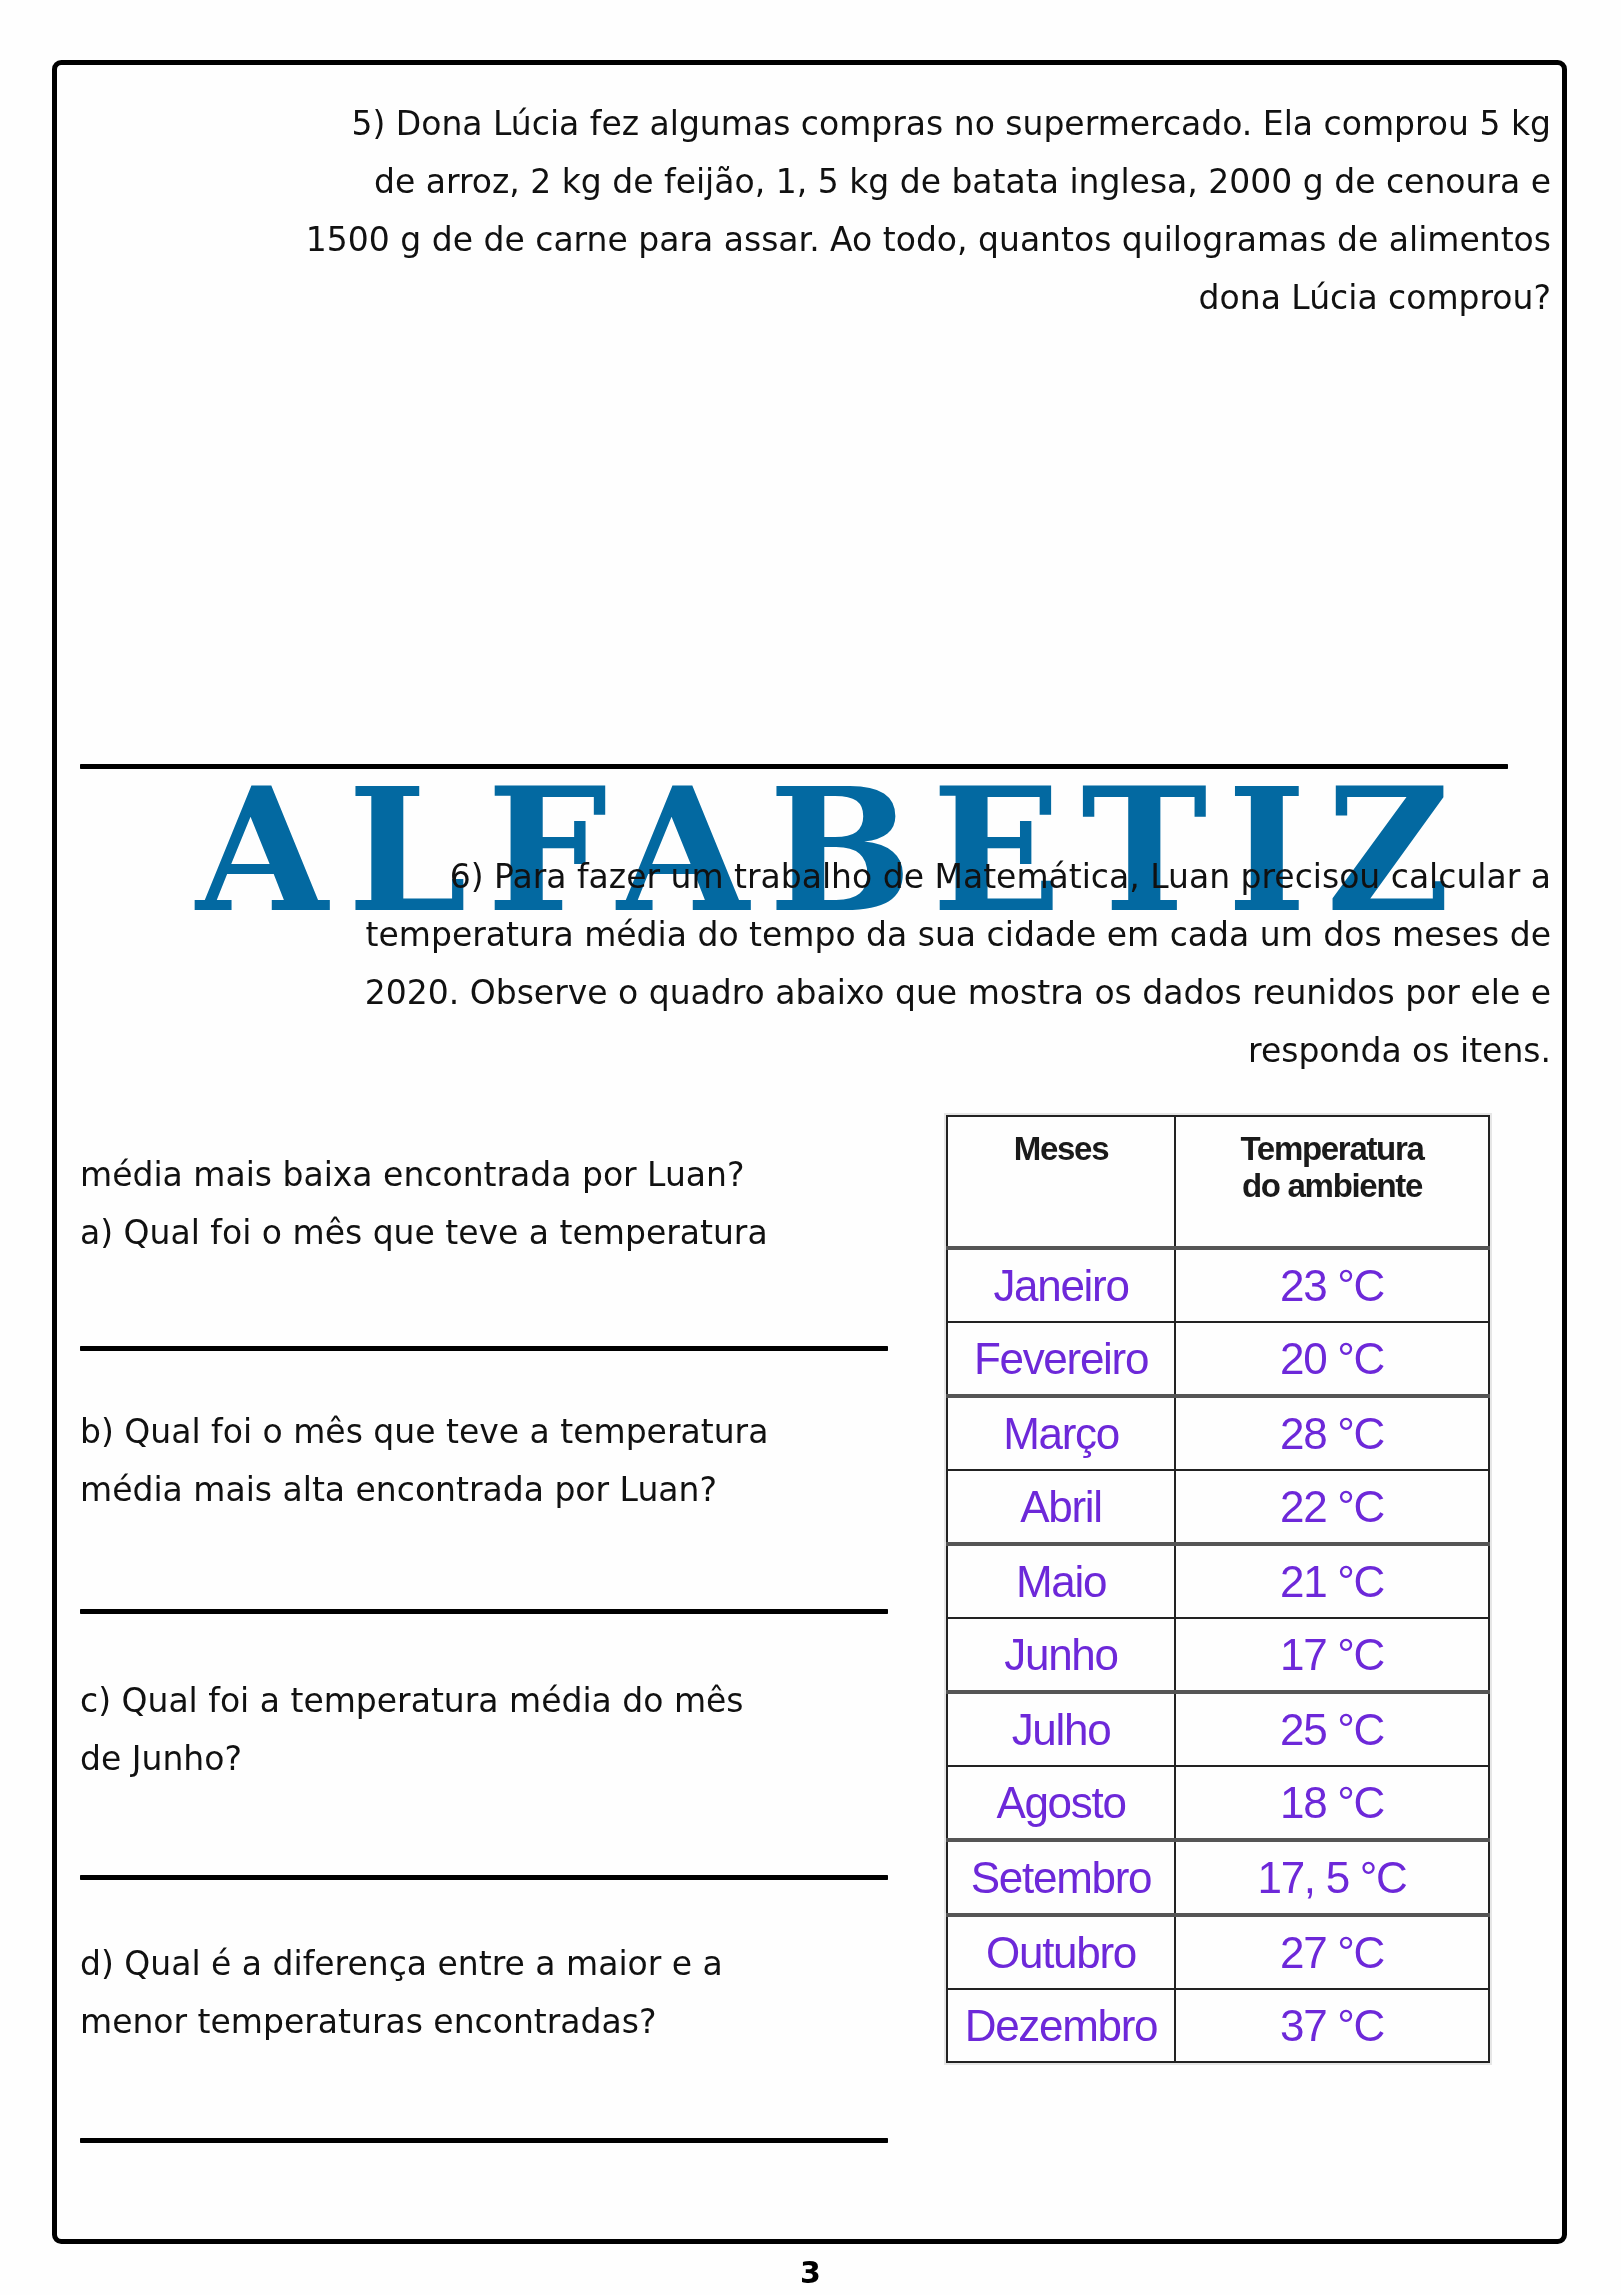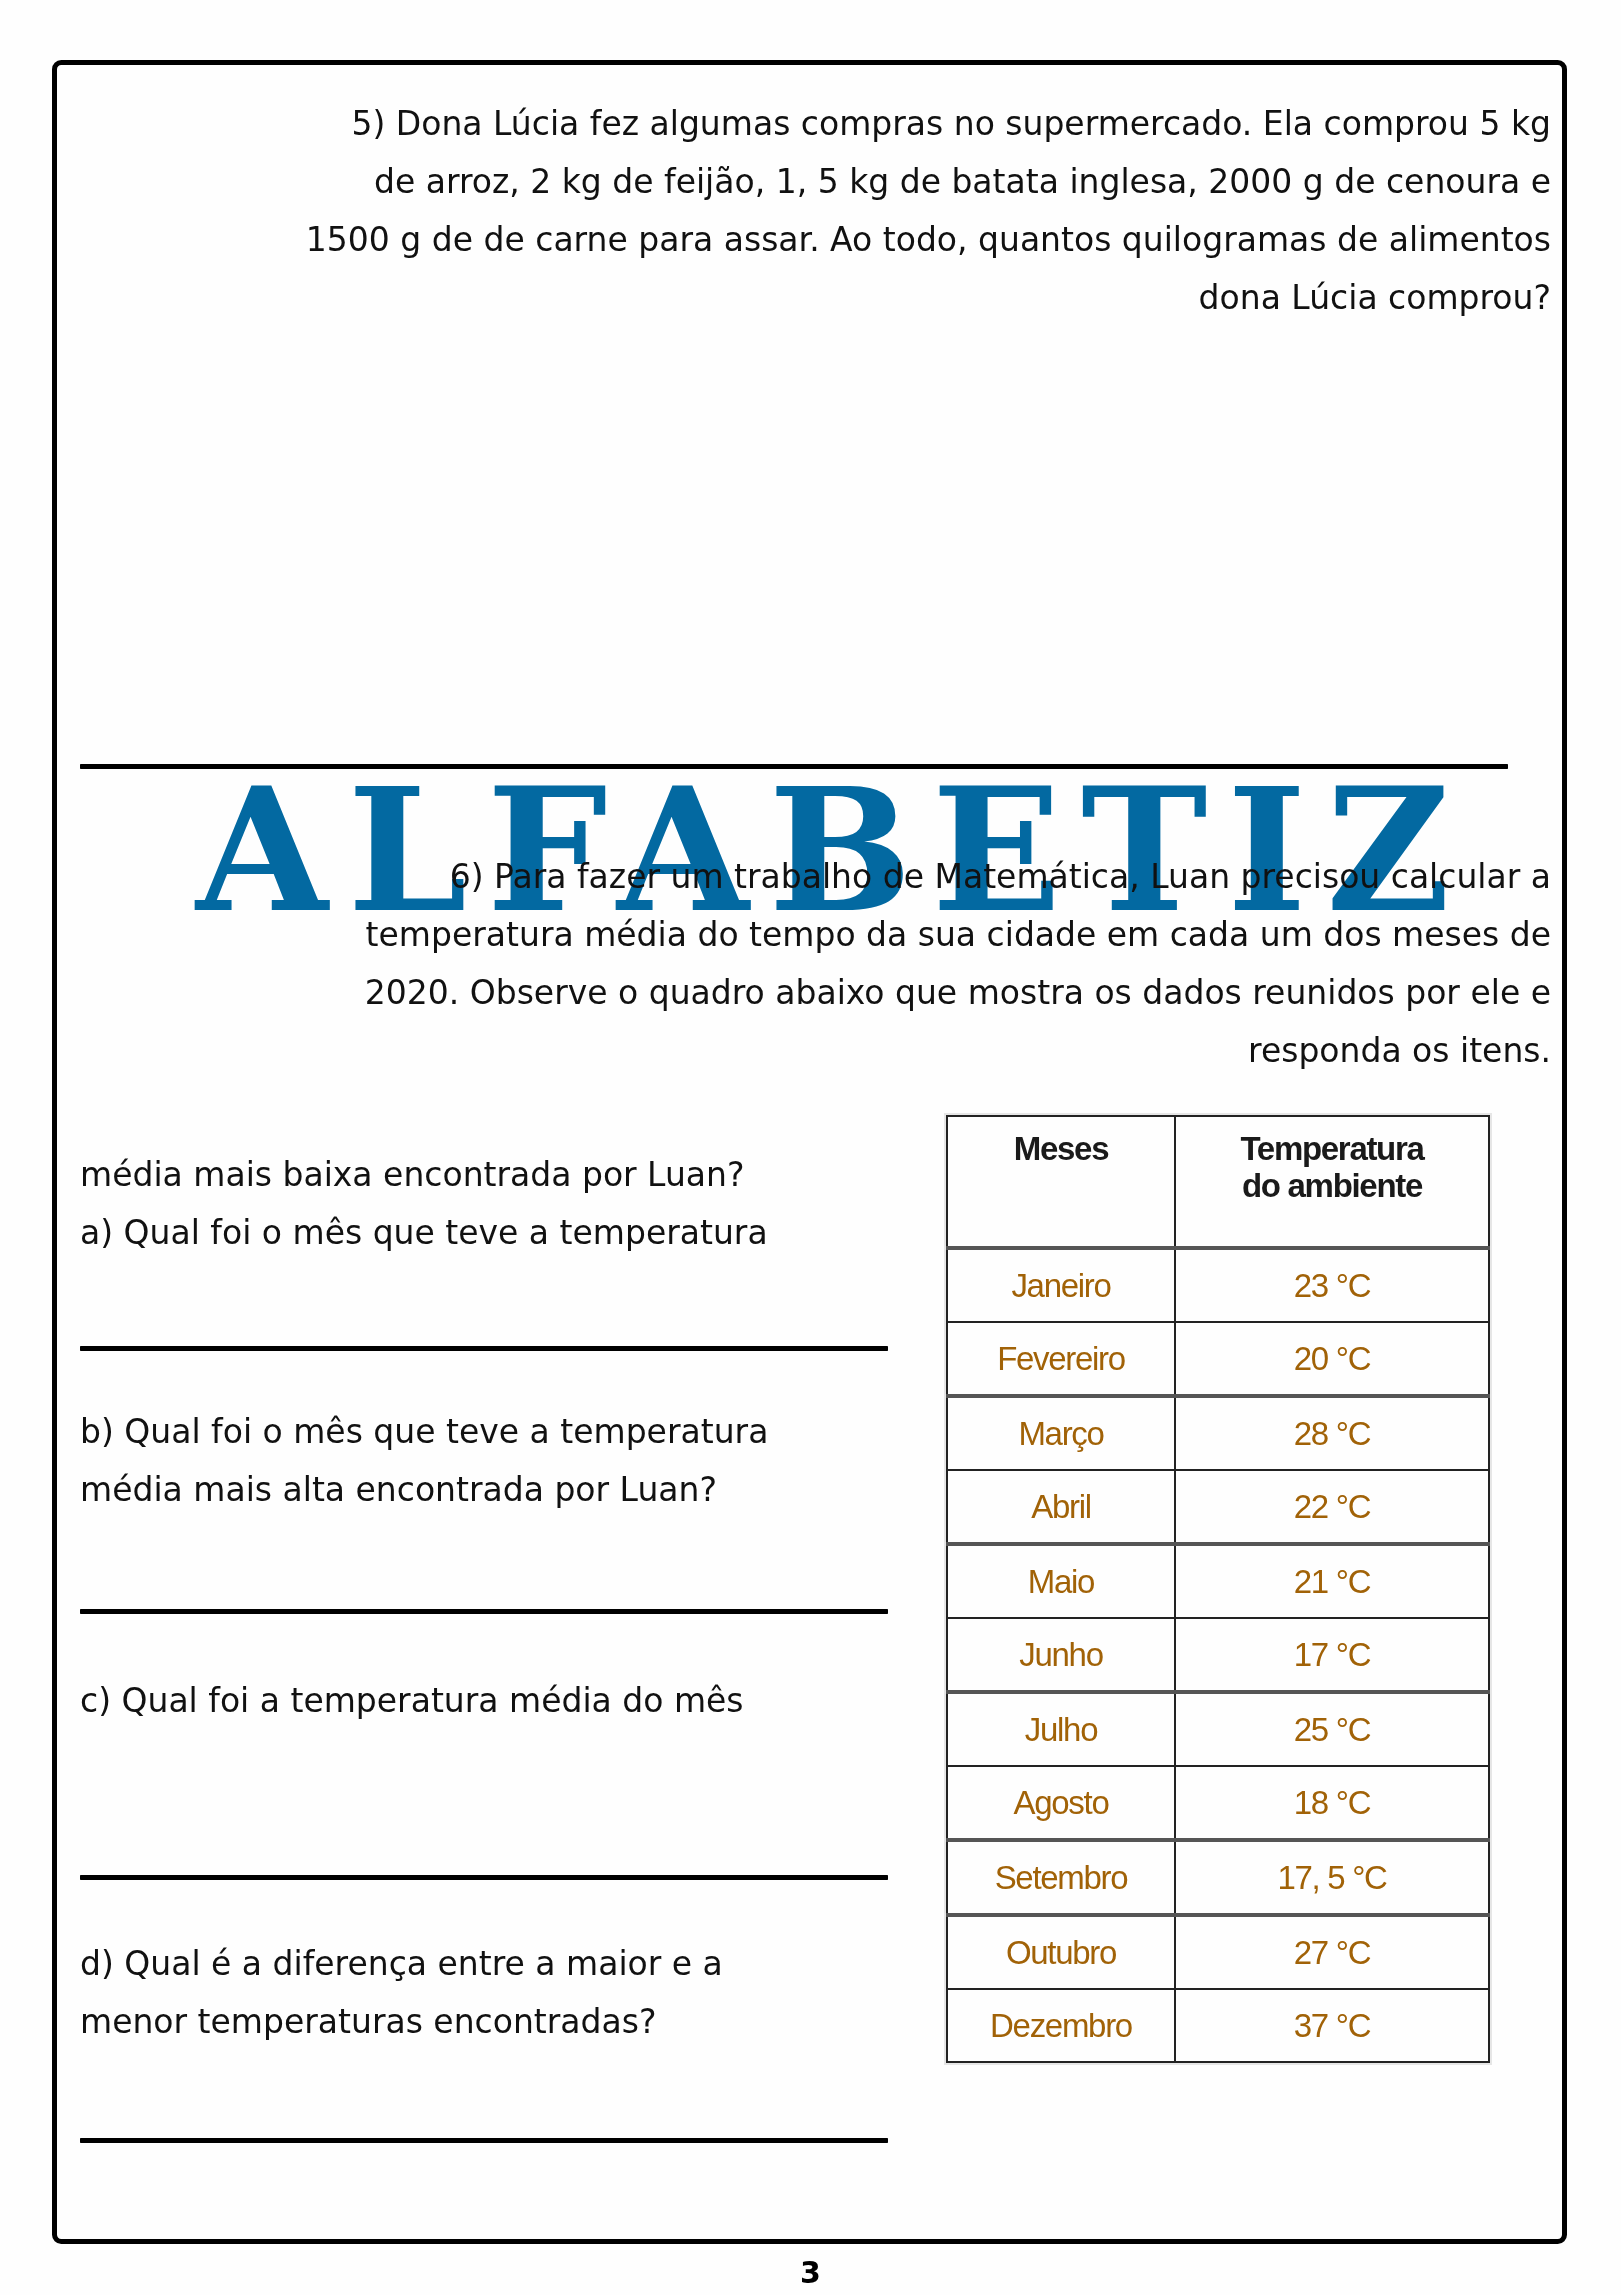--- a/index.html
+++ b/index.html
@@ -28,21 +28,21 @@
   #qb { top: 1403px; }
   #qc { top: 1672px; }
   #qd { top: 1935px; }
 
   table.temps {
     position: absolute; left: 946px; top: 1115px; width: 544px;
     border-collapse: collapse; font-family: "Liberation Sans", sans-serif;
     box-shadow: 0 0 0 2px #e6e6e6;
   }
   table.temps th, table.temps td {
-    border: 2.6px solid #222; text-align: center; color: #a16207; font-size: 33px;
+    border: 2.6px solid #222; text-align: center; color: #6d28d9; font-size: 44px;
     letter-spacing: -1.3px; padding: 0;
   }
   table.temps th {
     height: 116px; vertical-align: top; color: #1a1a1a; font-weight: bold;
     line-height: 37px; padding-top: 13px; font-size: 33px;
   }
   table.temps th.col-month { width: 226px; text-align: center; }
   table.temps td { height: 71px; }
   table.temps tr.thick-top td { border-top: 4.6px solid #555; }
 
@@ -87,20 +87,21 @@
 <div class="answer-line" style="left:80px; top:1346px; width:808px;"></div>
 
 <p class="sub" id="qb">
   <span>b) Qual foi o mês que teve a temperatura</span>
   <span>média mais alta encontrada por Luan?</span>
 </p>
 <div class="answer-line" style="left:80px; top:1609px; width:808px;"></div>
 
 <p class="sub" id="qc">
   <span>c) Qual foi a temperatura média do mês</span>
+  <span>de Junho?</span>
 </p>
 <div class="answer-line" style="left:80px; top:1875px; width:808px;"></div>
 
 <p class="sub" id="qd">
   <span>d) Qual é a diferença entre a maior e a</span>
   <span>menor temperaturas encontradas?</span>
 </p>
 <div class="answer-line" style="left:80px; top:2138px; width:808px;"></div>
 
 <table class="temps">

